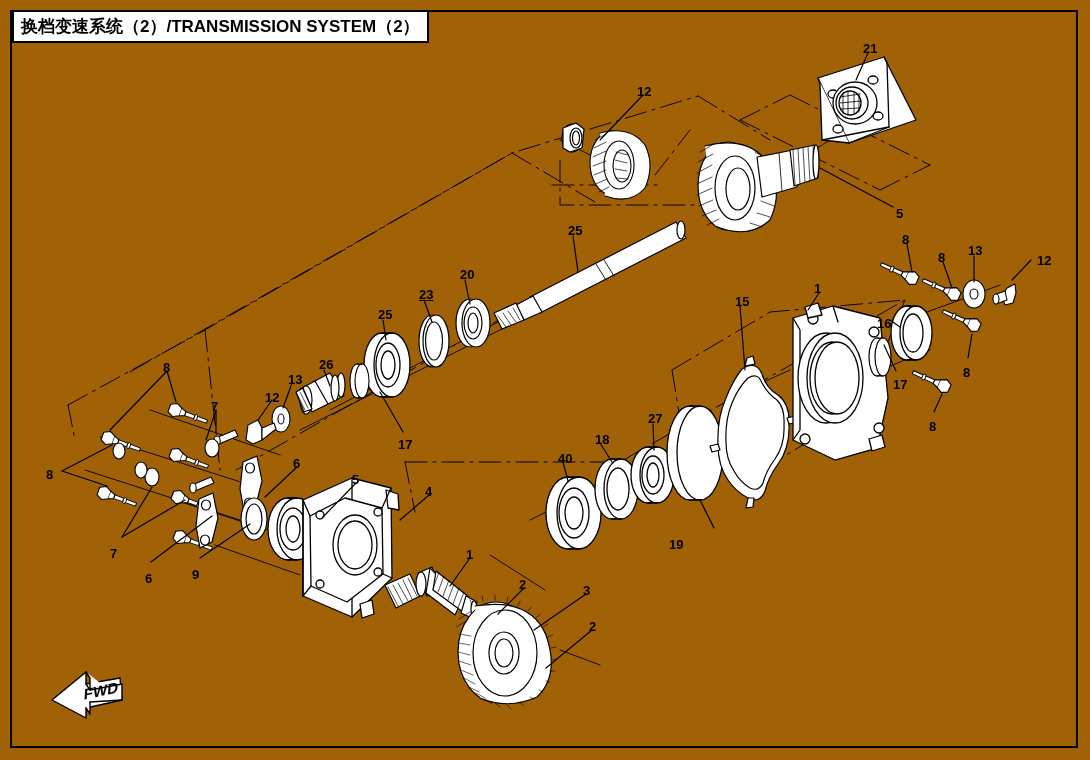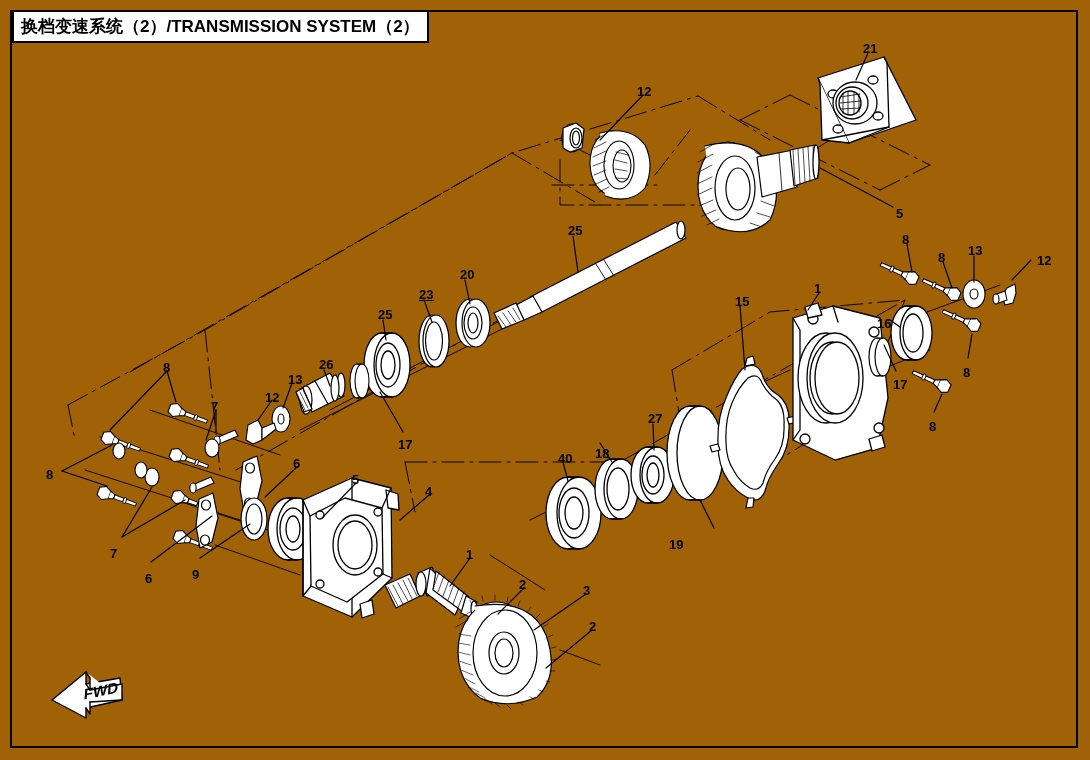--- a/index.html
+++ b/index.html
@@ -553,21 +553,21 @@
       <div class="lbl" style="left: 637px; top: 85px;">12</div>
       <div class="lbl" style="left: 1037px; top: 254px;">12</div>
       <div class="lbl" style="left: 265px; top: 391px;">12</div>
       <div class="lbl" style="left: 968px; top: 244px;">13</div>
       <div class="lbl" style="left: 288px; top: 373px;">13</div>
       <div class="lbl" style="left: 814px; top: 282px;">1</div>
       <div class="lbl" style="left: 735px; top: 295px;">15</div>
       <div class="lbl" style="left: 877px; top: 317px;">16</div>
       <div class="lbl" style="left: 893px; top: 378px;">17</div>
       <div class="lbl" style="left: 398px; top: 438px;">17</div>
-      <div class="lbl" style="left: 595px; top: 447px;">18</div>
+      <div class="lbl" style="left: 595px; top: 433px;">18</div>
       <div class="lbl" style="left: 669px; top: 538px;">19</div>
       <div class="lbl" style="left: 558px; top: 452px;">40</div>
       <div class="lbl" style="left: 863px; top: 42px;">21</div>
       <div class="lbl" style="left: 378px; top: 308px;">25</div>
       <div class="lbl" style="left: 419px; top: 288px; text-decoration: underline;">23</div>
       <div class="lbl" style="left: 460px; top: 268px;">20</div>
       <div class="lbl" style="left: 568px; top: 224px;">25</div>
       <div class="lbl" style="left: 319px; top: 358px;">26</div>
       <div class="lbl" style="left: 648px; top: 412px;">27</div>
       <div class="lbl" style="left: 902px; top: 233px;">8</div>

